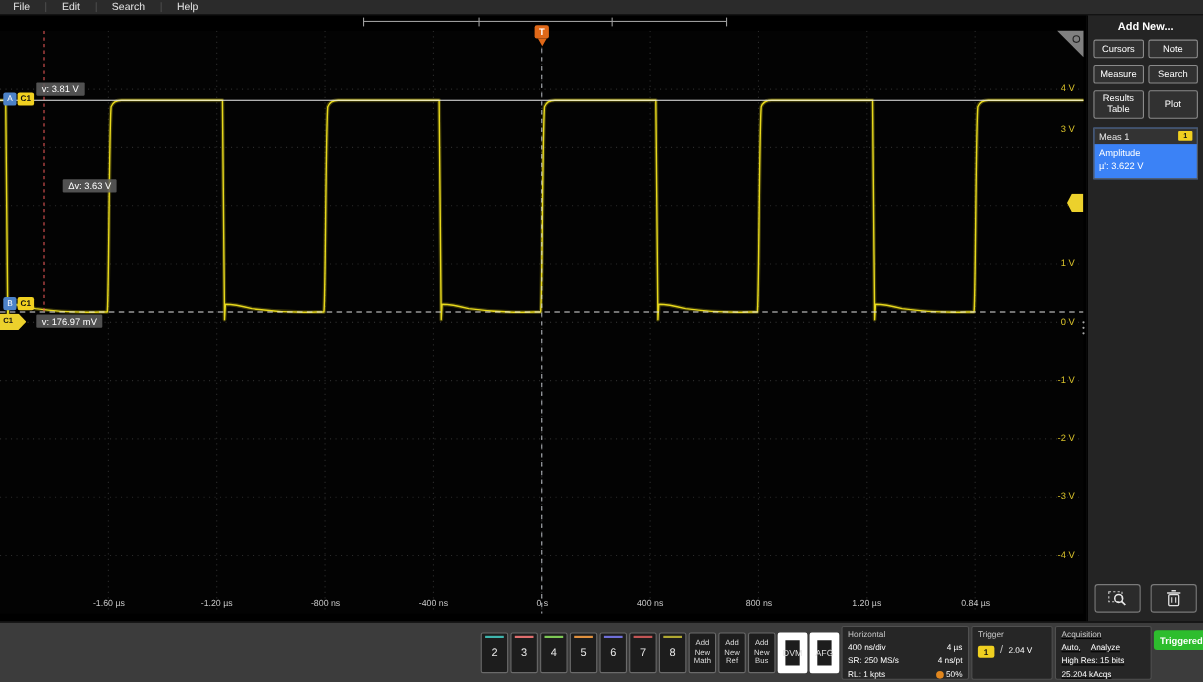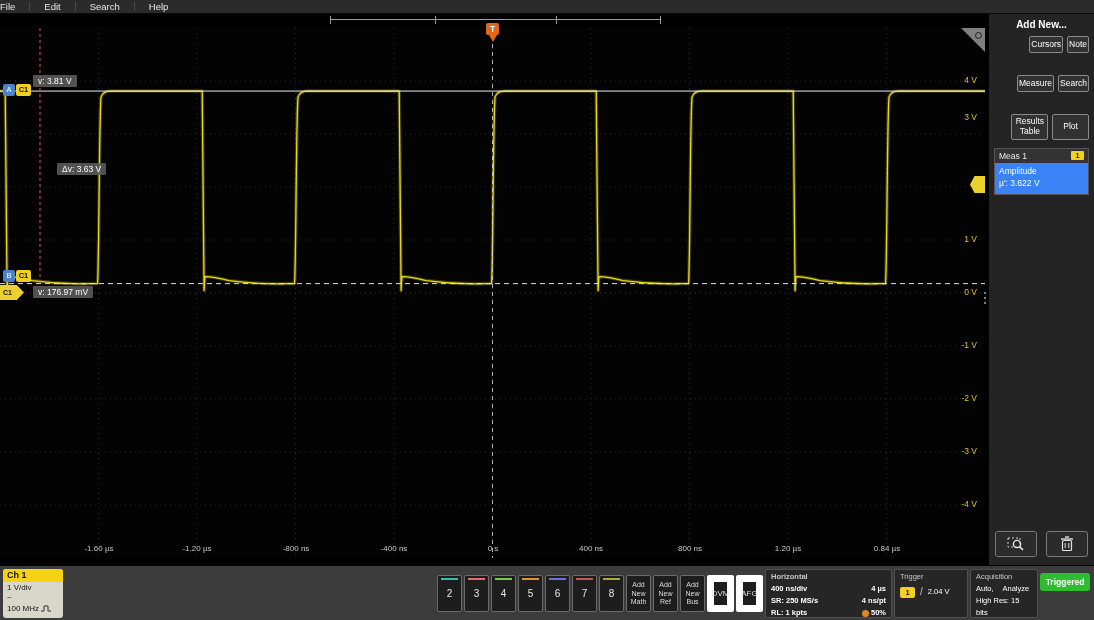--- a/index.html
+++ b/index.html
@@ -1,21 +1,21 @@
 <!DOCTYPE html>
 <html><head>
 <meta charset="utf-8">
 <style>
   *{margin:0;padding:0;box-sizing:border-box;font-family:"Liberation Sans",sans-serif;}
   html,body{width:1094px;height:620px;overflow:hidden;background:#000;}
   .screen{position:absolute;inset:0;width:1094px;height:620px;background:#161616;}
 
   
   .menubar{position:absolute;left:0;top:0;width:1094px;height:14px;background:#2b2b2b;
-    display:flex;align-items:center;gap:0;padding-left:0;font-size:9.5px;color:#e6e6e6;border-bottom:1px solid #0a0a0a;}
+    display:flex;align-items:center;gap:0;padding-left:12px;font-size:9.5px;color:#e6e6e6;border-bottom:1px solid #0a0a0a;}
   .menu-item{padding:0 14px 0 0;cursor:default;}
   .menu-sep{width:1px;height:9px;background:#4a4a4a;margin-right:14px;}
 
   
   .wavearea{position:absolute;left:0;top:14px;width:988px;height:551px;background:#000;}
   .waveheader{position:absolute;left:0;top:0;width:100%;height:14px;background:#2e2e2e;
     color:#f0f0f0;font-size:9px;line-height:14px;padding-left:8px;border-bottom:1px solid #151515;}
   .ruler-line{position:absolute;left:330px;top:5px;width:330px;height:1px;background:#9c9c9c;z-index:6;}
   .ruler-tick{position:absolute;top:2px;width:1px;height:8px;background:#9c9c9c;z-index:6;}
   .trig-flag{position:absolute;left:486px;top:9px;z-index:10;width:13px;}
@@ -43,21 +43,21 @@
   .zoomcorner{position:absolute;right:0;top:0;width:0;height:0;z-index:4;
     border-top:24px solid rgba(150,150,150,.85);border-left:24px solid transparent;}
   .zoomglyph{position:absolute;right:3px;top:4px;width:7px;height:7px;border:1.5px solid #222;border-radius:50%;z-index:5;}
 
   .splitdots{position:absolute;left:984px;top:292px;display:flex;flex-direction:column;gap:3px;z-index:6;}
   .splitdots i{width:2px;height:2px;background:#a8a8a8;border-radius:50%;}
 
   
   .rightpanel{position:absolute;left:988px;top:14px;width:106px;height:551px;background:#242424;border-left:1px solid #000;}
   .rp-title{margin-top:5px;text-align:center;font-size:10px;font-weight:bold;color:#fff;}
-  .rp-rows{padding:6px 5px 0;display:flex;flex-direction:column;gap:22px;align-items:flex-end;}
+  .rp-rows{padding:6px 5px 0;display:flex;flex-direction:column;gap:6px;}
   .rp-row{display:flex;gap:4px;}
   .rp-btn{flex:1;min-height:17px;background:#313131;border:1px solid #8a8a8a;border-radius:2px;
     color:#fff;font-size:8.5px;line-height:1.15;text-align:center;padding:2px 1px;display:flex;align-items:center;justify-content:center;}
   .meas{margin:8px 5px 0;background:#3b82f6;border:1px solid #555;}
   .meas-head{display:flex;justify-content:space-between;align-items:center;background:#333;padding:2px 4px;}
   .meas-title{font-size:8.5px;color:#e8e8e8;}
   .meas-badge{width:13px;height:9px;background:#f0d020;color:#111;font-size:6.5px;font-weight:bold;
     text-align:center;line-height:9px;border-radius:1px;}
   .meas-body{padding:2px 4px 5px;}
   .meas-line{font-size:8.5px;color:#fff;line-height:12px;}
@@ -74,21 +74,21 @@
 
   .bargroup{position:absolute;left:437px;top:3px;display:flex;gap:2px;align-items:flex-start;}
   .chan{position:relative;width:25px;height:37px;margin-top:6px;background:#1d1d1d;border:1px solid #6a6a6a;border-radius:2px;}
   .cbar{height:2px;margin:2px 3px 0;background:#888;}
   .clabel{font-size:10px;color:#e8e8e8;text-align:center;margin-top:8px;}
   .addbtn{width:25px;height:37px;margin-top:6px;background:#1d1d1d;border:1px solid #6a6a6a;border-radius:2px;
     color:#ddd;font-size:7px;display:flex;flex-direction:column;align-items:center;justify-content:center;gap:1px;line-height:1.1;}
   .minibtn{width:27px;height:37px;margin-top:6px;background:#1d1d1d;border:7px solid #ffffff;border-radius:2px;
     color:#ddd;font-size:8px;display:flex;align-items:center;justify-content:center;}
   .panel{background:#262626;border:1px solid #505050;border-radius:2px;height:49px;padding:2px 5px;}
-  .hpanel{width:127px;font-weight:bold;} .tpanel{width:74px;} .apanel{width:68px;}
+  .hpanel{width:116px;} .tpanel{width:74px;} .apanel{width:88px;text-decoration:underline;}
   .ptitle{font-size:7.5px;color:#c9c9c9;margin-bottom:2px;}
   .prow{display:flex;justify-content:space-between;font-size:7.5px;color:#fff;line-height:12px;}
   .prow.start{justify-content:flex-start;gap:9px;}
   .trow{justify-content:flex-start;gap:5px;align-items:center;margin-top:5px;}
   .srcbadge{width:15px;height:11px;background:#f0d020;color:#111;font-size:7.5px;font-weight:bold;
     text-align:center;line-height:11px;border-radius:2px;}
   .slope{color:#c0c0c0;font-size:10px;}
   .poswrap{display:flex;align-items:center;gap:2px;}
   .posdot{width:7px;height:7px;border-radius:50%;background:#e0861e;display:inline-block;}
   .trigstatus{width:50px;height:18px;margin-top:4px;background:#2dbd2d;border-radius:3px;color:#fff;
@@ -237,31 +237,20 @@
           <line x1="5" y1="1" x2="9" y2="1" stroke="#e0e0e0" stroke-width="1.4"></line>
           <line x1="5.2" y1="7" x2="5.2" y2="12" stroke="#e0e0e0" stroke-width="1"></line>
           <line x1="8.8" y1="7" x2="8.8" y2="12" stroke="#e0e0e0" stroke-width="1"></line>
         </svg>
       </div>
     </div>
   </div>
 
   <div class="bottombar">
 
-    <div class="ch1badge">
-      <div class="ch1-top">Ch 1</div>
-      <div class="ch1-row">1 V/div</div>
-      <div class="ch1-row ch1-coup">~</div>
-      <div class="ch1-row">
-        <span>100 MHz</span>
-        <svg width="10" height="7" viewBox="0 0 10 7">
-          <path d="M0 6 L3 6 L3 1 L7 1 L7 6 L10 6" fill="none" stroke="#333" stroke-width="1"></path>
-        </svg>
-      </div>
-    </div>
 
     <div class="bargroup">
       <div class="chan">
           <div class="cbar" style="background: rgb(63, 181, 173);"></div>
           <div class="clabel">2</div>
         </div>
       <div class="chan">
           <div class="cbar" style="background: rgb(224, 110, 110);"></div>
           <div class="clabel">3</div>
         </div>

